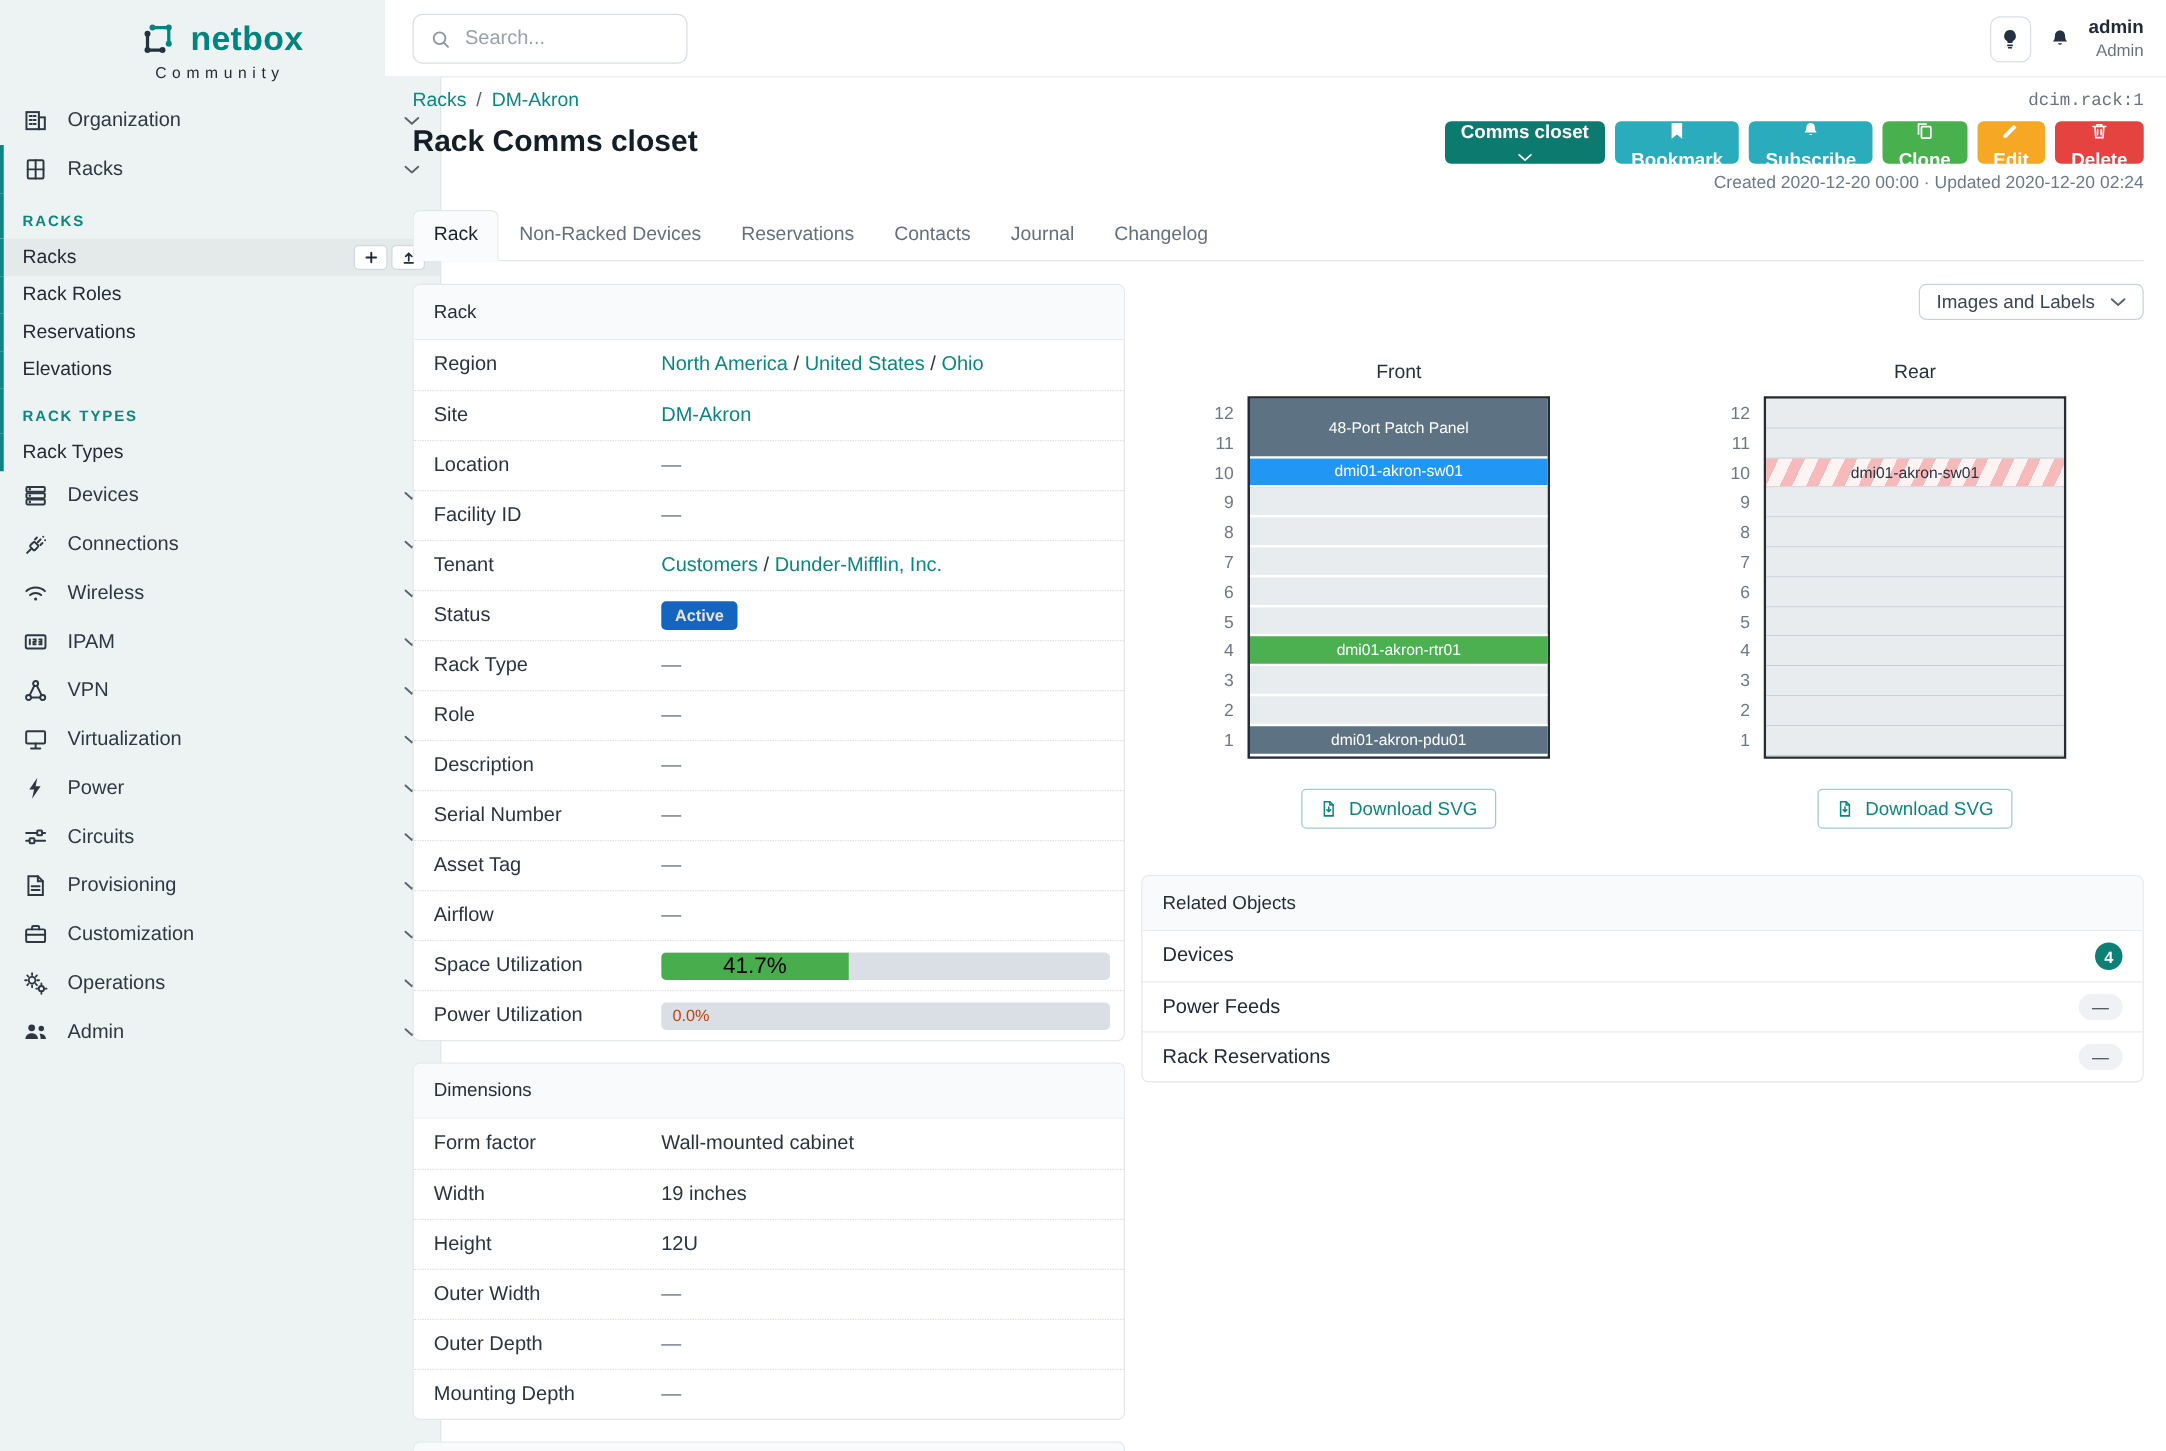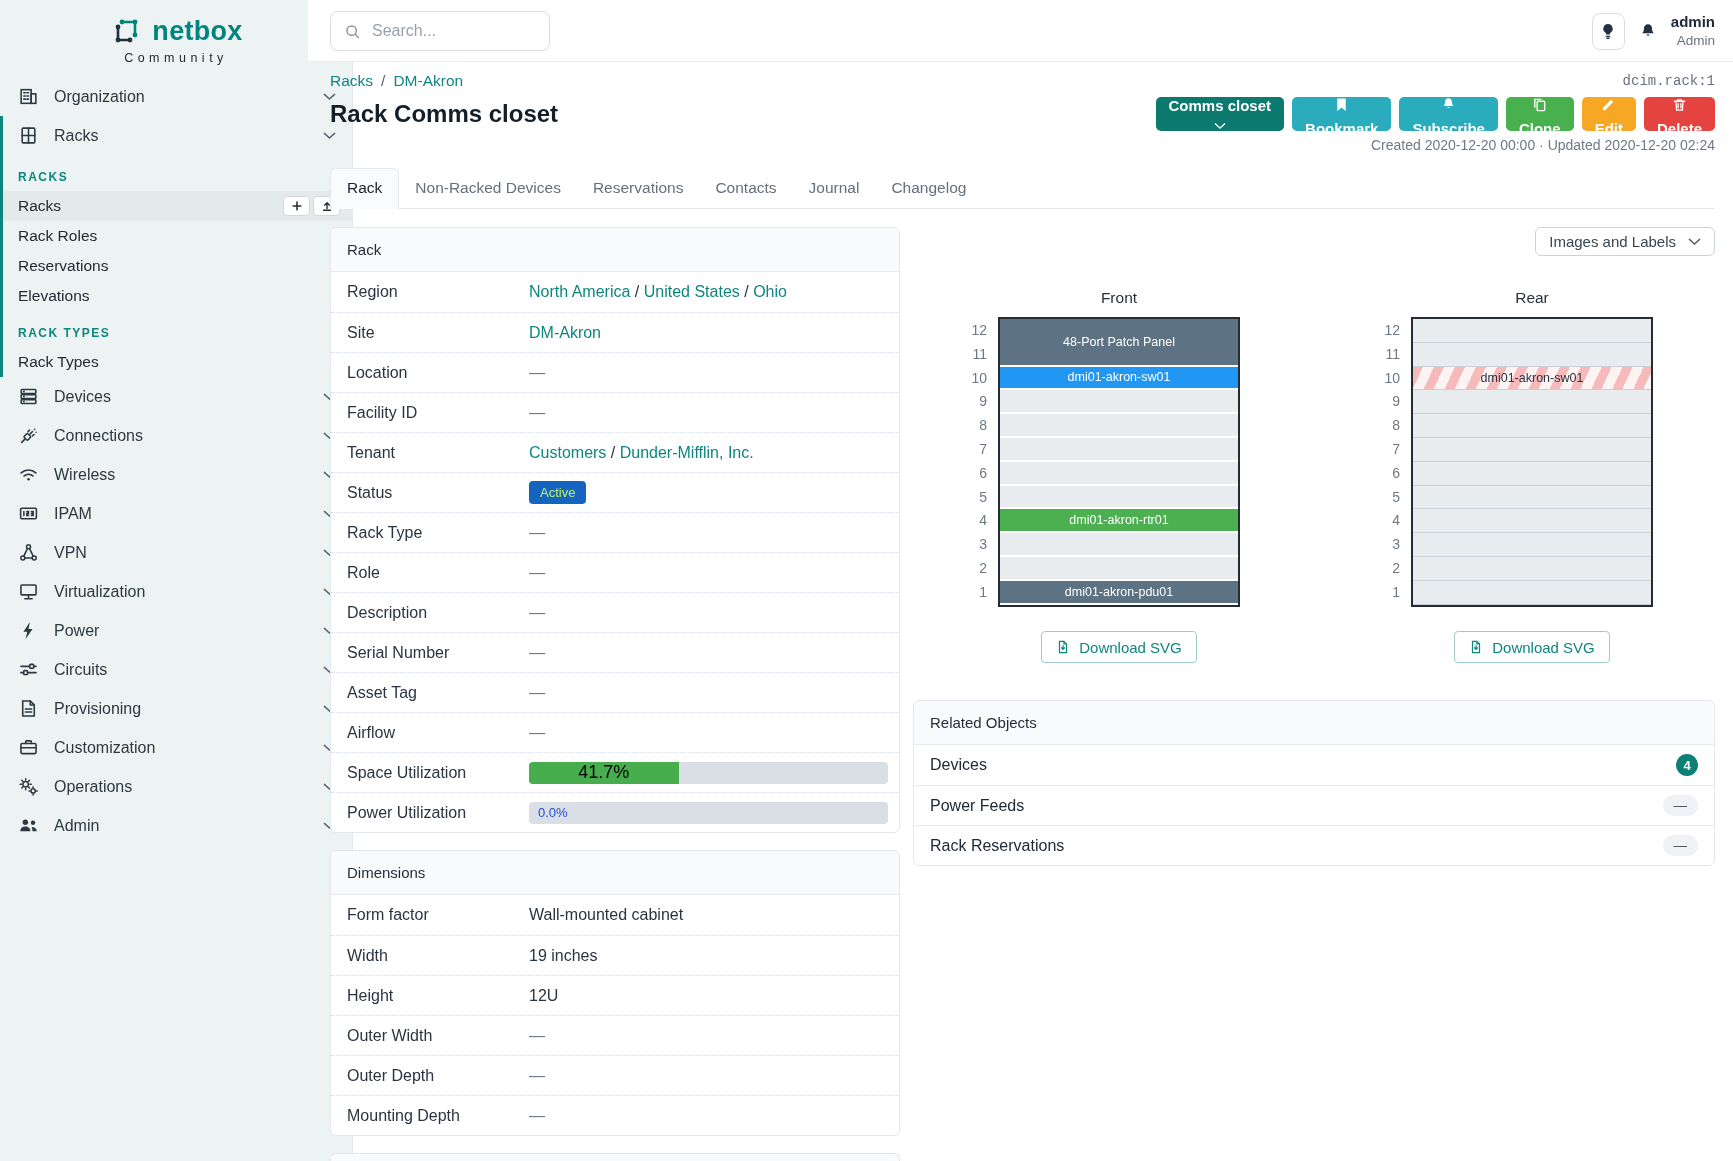--- a/index.html
+++ b/index.html
@@ -63,24 +63,24 @@
 .card { border:1px solid #e4e8ec; border-radius:6px; background:#fff; }
 .card-header { padding:13px 16px; background:#f8fafb; border-bottom:1px solid #e7ebee; border-radius:6px 6px 0 0; font-size:15px; color:#242e3a; }
 .mt17 { margin-top:17px; }
 .kv-row { display:flex; align-items:center; min-height:40px; padding:3px 16px; font-size:16px; color:#2a3441; }
 .kv-row + .kv-row { border-top:1px dotted #d8dee4; }
 .kv-label { flex:0 0 182px; }
 .kv-value { display:flex; align-items:flex-end; flex-wrap:wrap; }
 .dash { color:#6c7683; }
 .tlink { color:#0e8680; text-decoration:none; cursor:pointer; }
 .vsep { color:#2a3441; white-space:pre; }
-.badge-active { background:#1565c0; color:#bef264; font-size:13px; font-weight:normal; border-radius:4px; padding:4px 11px; }
+.badge-active { background:#1565c0; color:#e5e5e5; font-size:13px; font-weight:bold; border-radius:4px; padding:4px 11px; }
 .pbar { position:relative; width:359px; height:22px; background:#dadfe5; border-radius:4px; overflow:hidden; }
 .pbar-fill { height:100%; background:#47ad4d; display:flex; align-items:center; justify-content:center; color:#000000; font-size:18px; }
-.pbar-left-label { position:absolute; left:9px; top:0; height:100%; display:flex; align-items:center; font-size:13px; color:#1d4ed8; }
+.pbar-left-label { position:absolute; left:9px; top:0; height:100%; display:flex; align-items:center; font-size:13px; color:#c2410c; }
 .partial-card { margin-top:17px; height:14px; border:1px solid #e4e8ec; border-bottom:none; border-radius:6px 6px 0 0; background:#f8fafb; }
 
 
 .selector-row { display:flex; justify-content:flex-end; }
 .select-btn { display:flex; align-items:center; gap:12px; padding:0 13px; height:29px; border:1px solid #c9d2da; border-radius:6px; font-size:15px; color:#3a4553; background:#fff; cursor:pointer; }
 .select-btn .icn { width:13px; display:flex; color:#59636e; }
 .elevations { display:flex; margin-top:33px; padding-left:44px; gap:130px; }
 .elev-group { width:283px; }
 .elev-title { text-align:center; font-size:15.5px; color:#27313d; margin-bottom:10px; padding-left:41px; }
 .rack-wrap { display:flex; }

